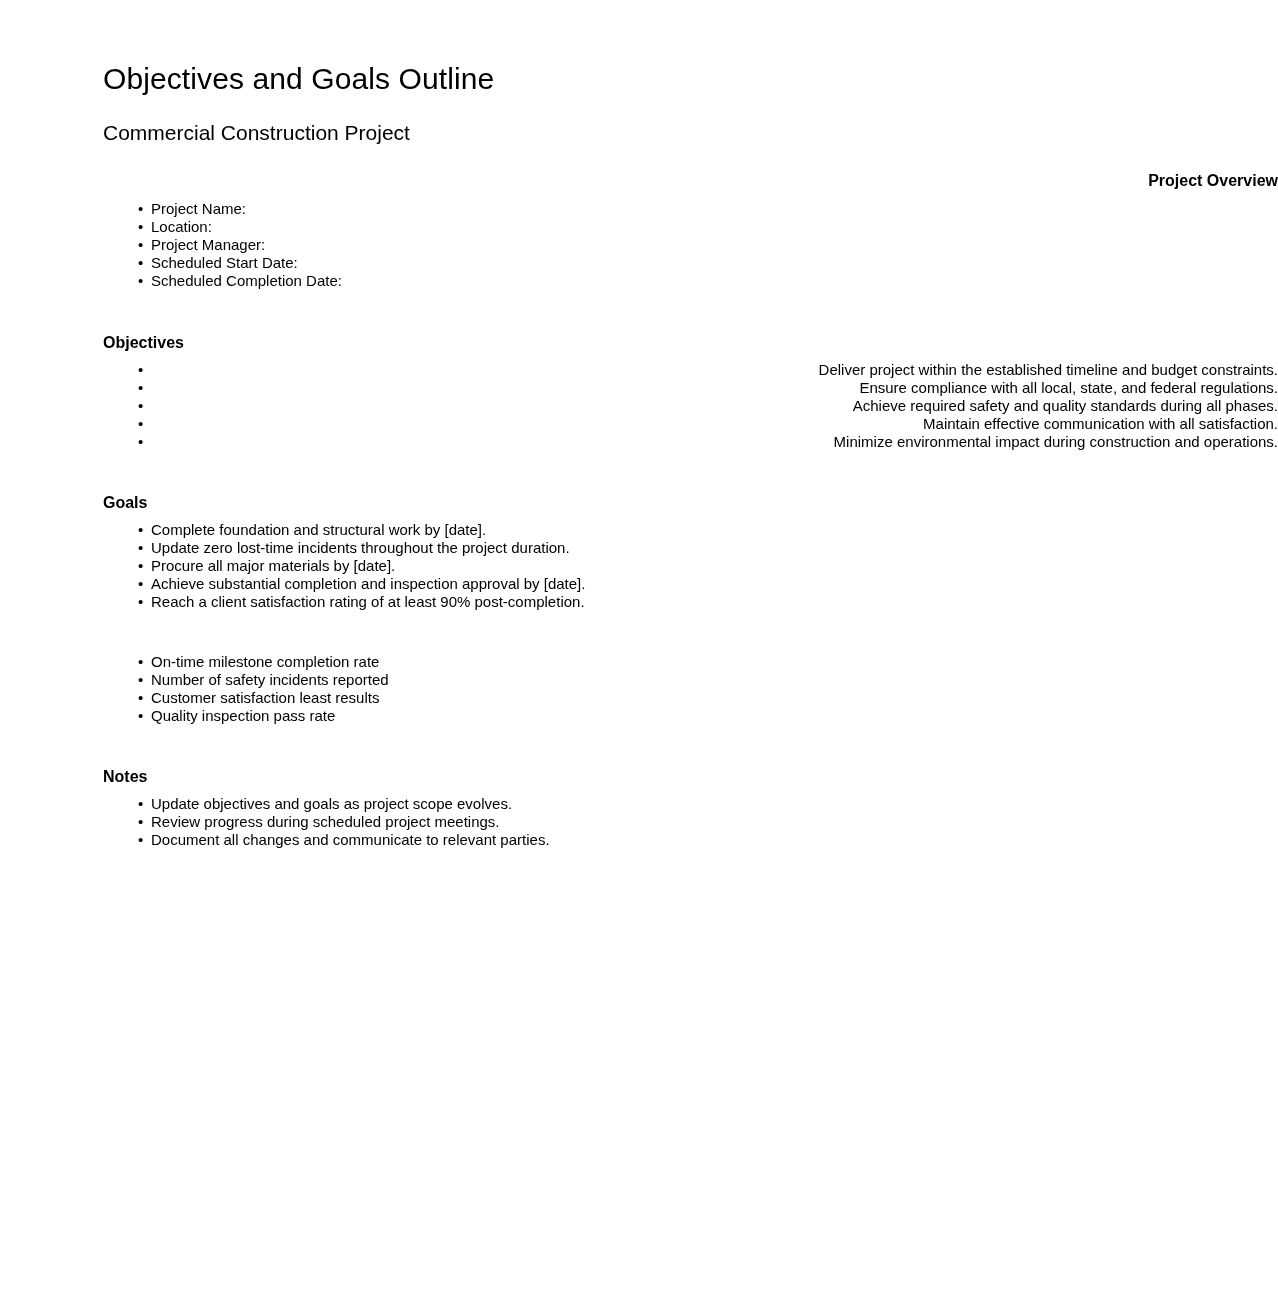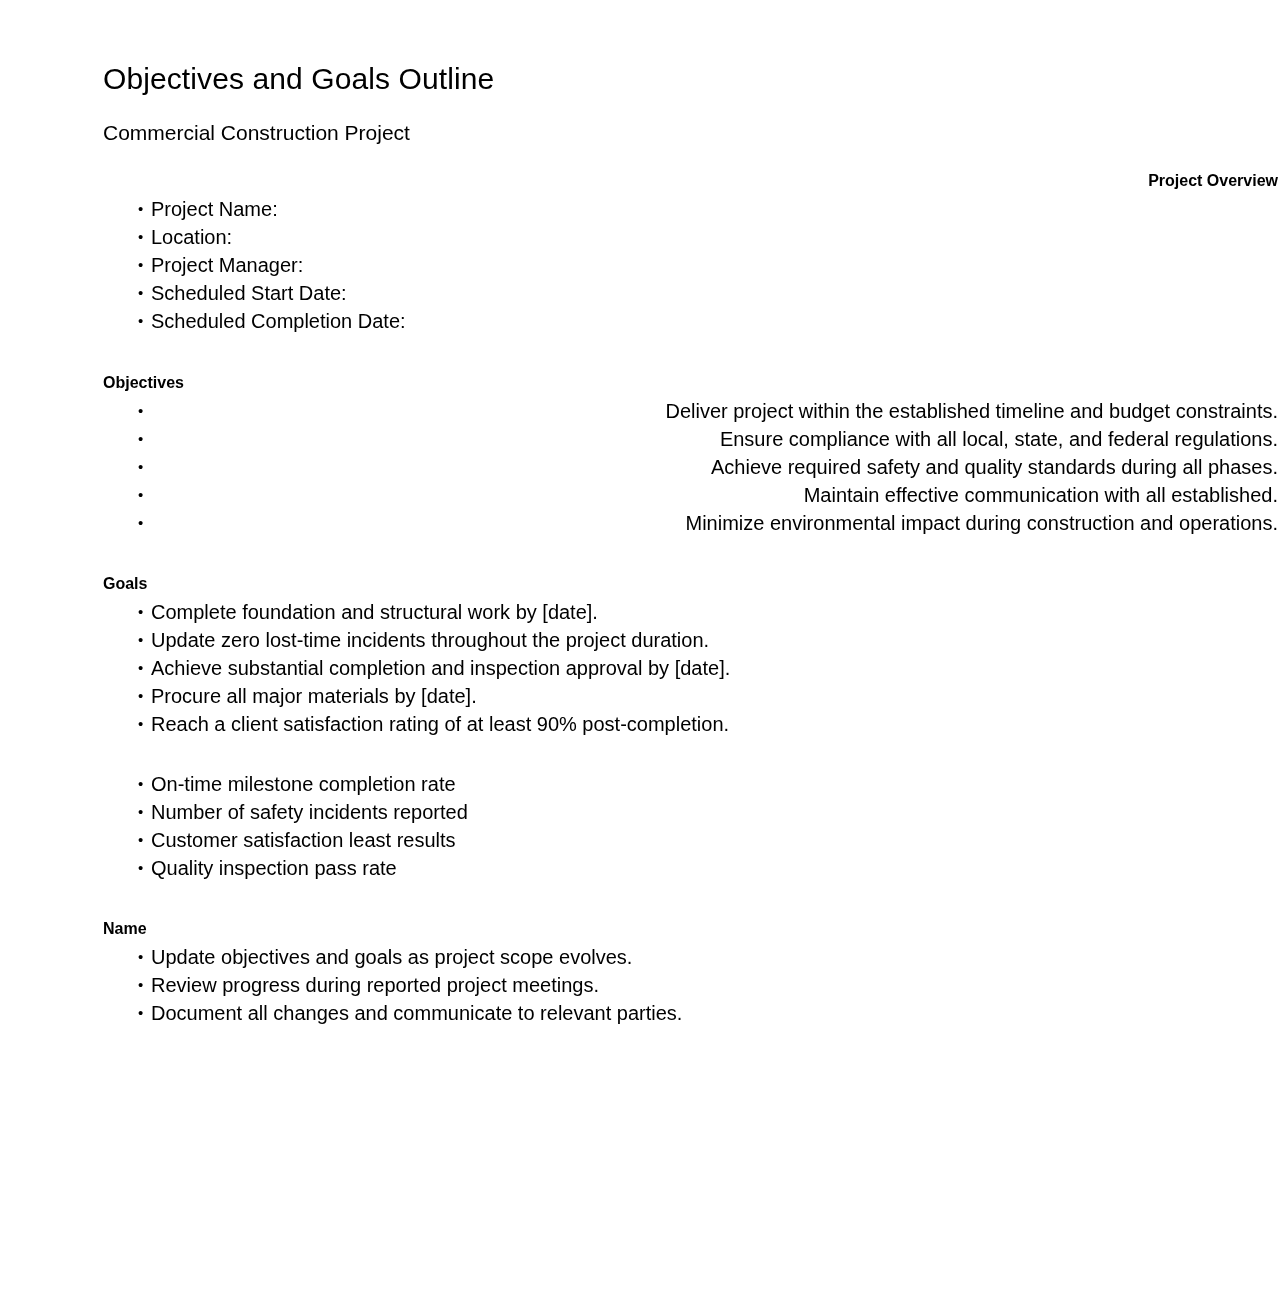--- a/index.html
+++ b/index.html
@@ -43,26 +43,25 @@
     font-weight: bold;
     line-height: 1.2;
     margin: 0 0 9px 0;
   }
   .section-list {
     margin: 0 0 42px 0;
     padding-left: 36px;
     list-style: none;
   }
   .section-list li {
-    font-size: 20px;
+    font-size: 15px;
     line-height: 18px;
     position: relative;
     padding-left: 12px;
     white-space: nowrap;
-    margin-top: 10px;
   }
   .section-list li::before {
     content: "\2022";
     position: absolute;
     left: -1px;
     top: 0;
     font-size: 15px;
     line-height: 18px;
   }
   
@@ -92,47 +91,47 @@
       <li>Scheduled Completion Date:</li>
     </ul>
   </section>
 
   <section class="section sec-objectives">
     <h3 class="section-title">Objectives</h3>
     <ul class="section-list">
       <li>Deliver project within the established timeline and budget constraints.</li>
       <li>Ensure compliance with all local, state, and federal regulations.</li>
       <li>Achieve required safety and quality standards during all phases.</li>
-      <li>Maintain effective communication with all established.</li>
+      <li>Maintain effective communication with all satisfaction.</li>
       <li>Minimize environmental impact during construction and operations.</li>
     </ul>
   </section>
 
   <section class="section sec-goals">
     <h3 class="section-title">Goals</h3>
     <ul class="section-list">
       <li>Complete foundation and structural work by [date].</li>
       <li>Update zero lost-time incidents throughout the project duration.</li>
+      <li>Procure all major materials by [date].</li>
       <li>Achieve substantial completion and inspection approval by [date].</li>
-      <li>Procure all major materials by [date].</li>
       <li>Reach a client satisfaction rating of at least 90% post-completion.</li>
     </ul>
   </section>
 
   <section class="section sec-kpis">
     <ul class="section-list">
       <li>On-time milestone completion rate</li>
       <li>Number of safety incidents reported</li>
       <li>Customer satisfaction least results</li>
       <li>Quality inspection pass rate</li>
     </ul>
   </section>
 
   <section class="section sec-notes">
-    <h3 class="section-title">Name</h3>
+    <h3 class="section-title">Notes</h3>
     <ul class="section-list">
       <li>Update objectives and goals as project scope evolves.</li>
-      <li>Review progress during reported project meetings.</li>
+      <li>Review progress during scheduled project meetings.</li>
       <li>Document all changes and communicate to relevant parties.</li>
     </ul>
   </section>
 
 </div>
 
 </body></html>

